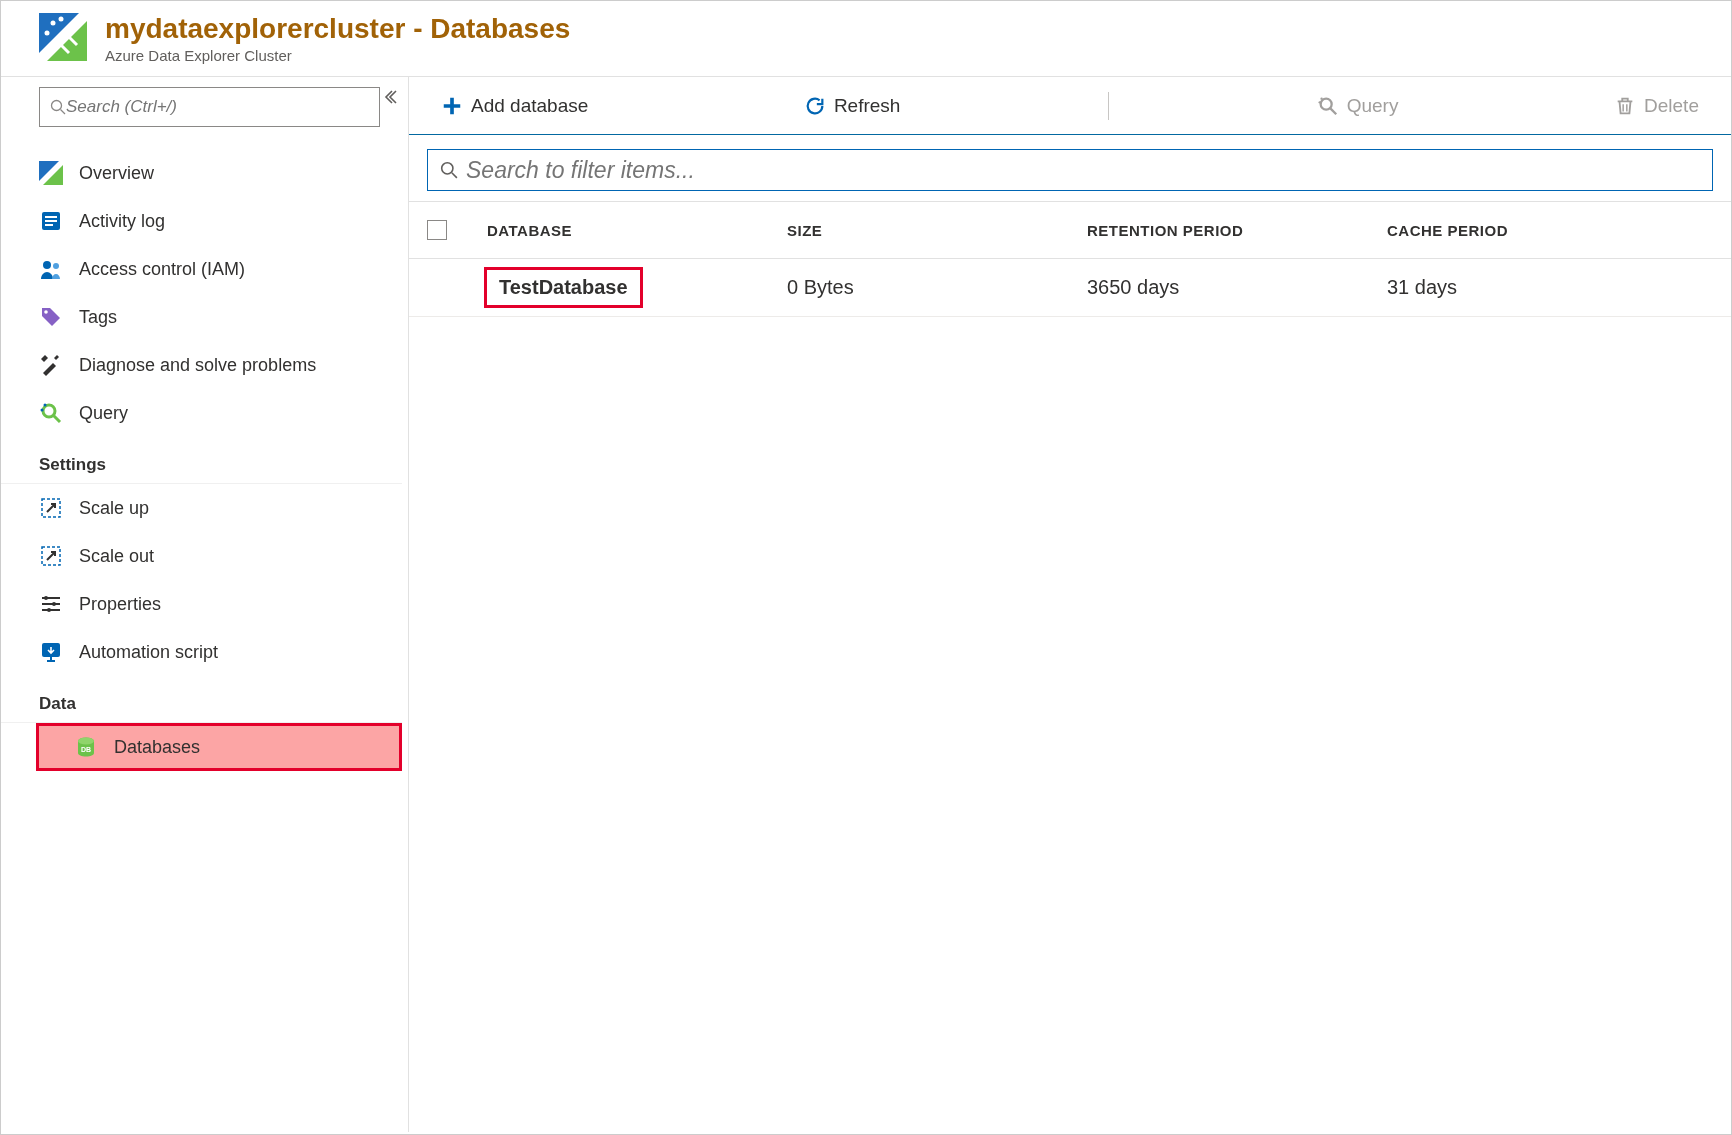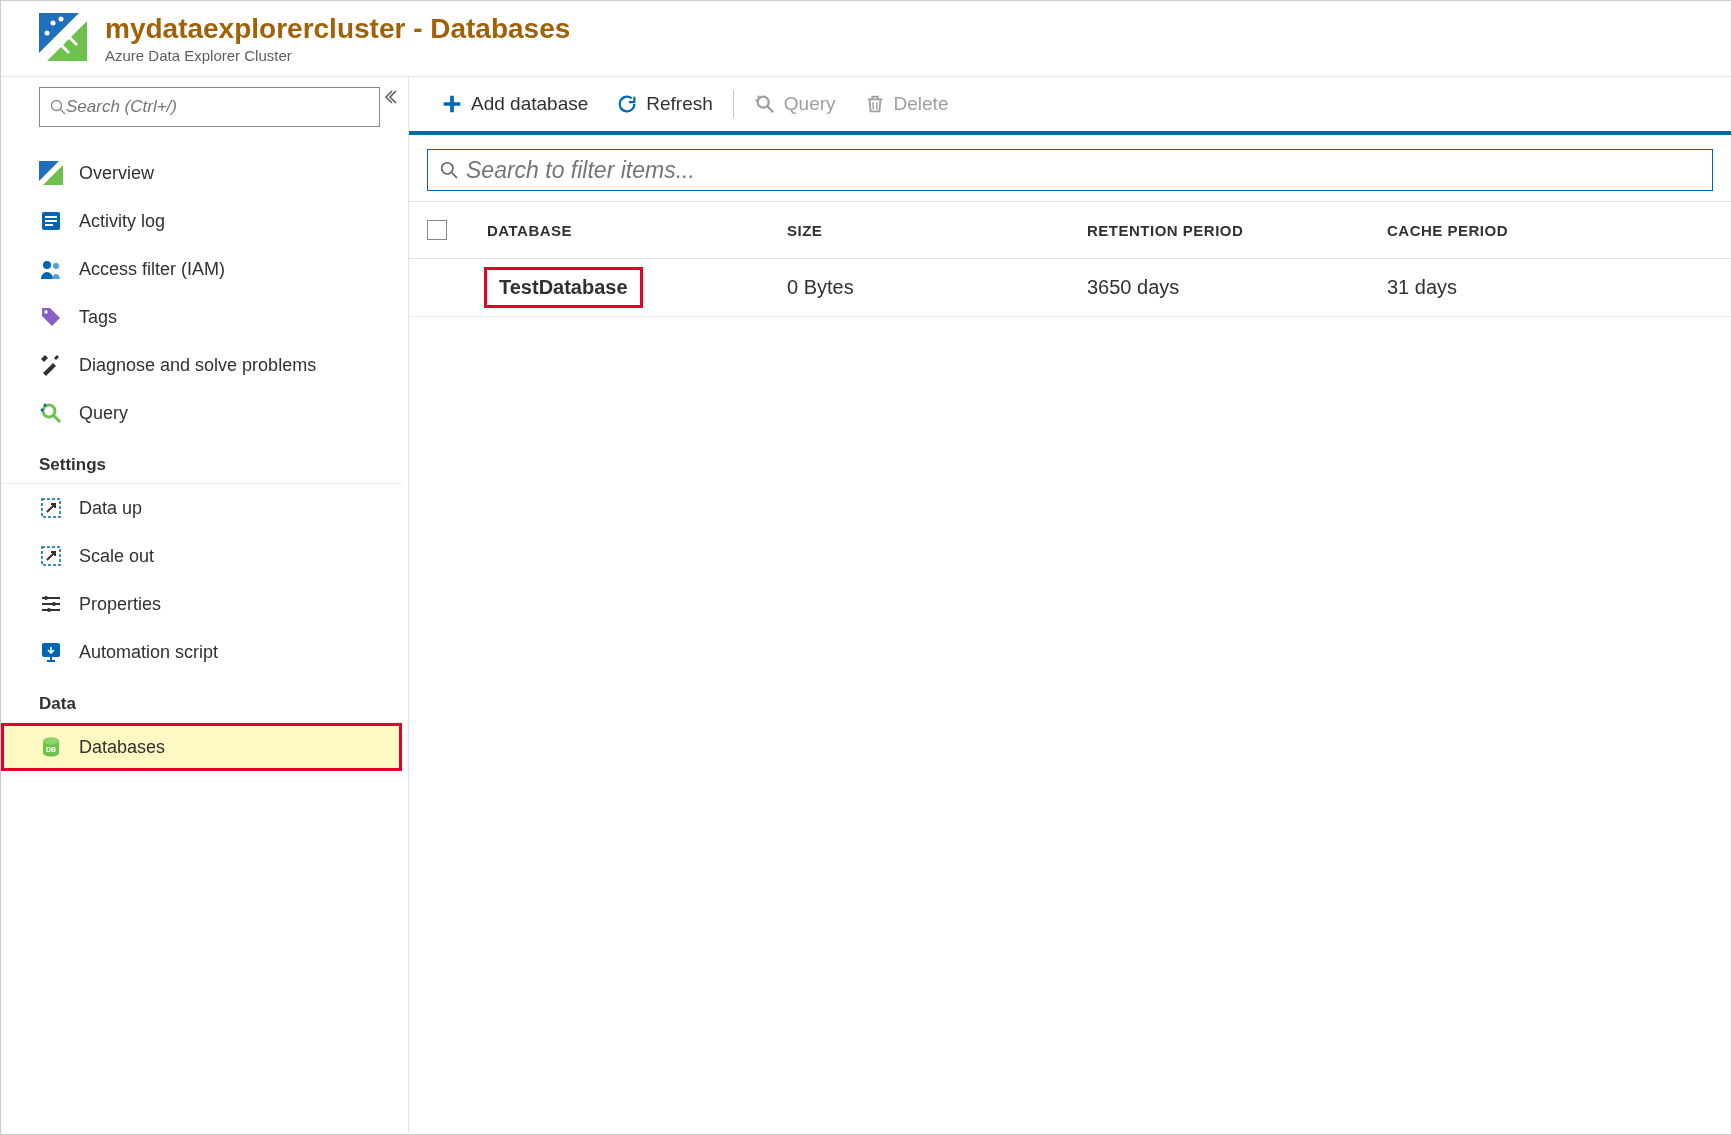--- a/index.html
+++ b/index.html
@@ -69,34 +69,37 @@
   }
   .nav-item {
     display:flex; align-items:center;
     padding: 12px 12px 12px 38px;
     cursor:pointer;
     font-size:18px;
     color:#323130;
     gap:16px;
   }
   .nav-item.active {
-    background:#fef9c3;
+    background:#fca5a5;
+    margin-left:35px;
   }
   .nav-item.highlight-red {
     outline:3px solid #e3002b;
     outline-offset:-3px;
   }
   .nav-icon { width:24px; height:24px; flex-shrink:0; display:flex;align-items:center;justify-content:center; }
   
   .main { flex:1; display:flex; flex-direction:column; overflow:hidden;}
   .toolbar {
     display:flex; align-items:center;
     padding: 10px 18px;
-    border-bottom:4px solid #0369a1;
+    gap: 8px;
+    border-bottom:1px solid #0369a1;
     min-height:58px;
+    justify-content:space-between;
   }
   .tool-btn {
     display:flex; align-items:center; gap:8px;
     padding:6px 14px; cursor:pointer;
     font-size:19px; color:#323130;
     border:none; background:none;
   }
   .tool-btn.disabled { color:#a19f9d; cursor:default;}
   .tool-btn svg{ width:22px;height:22px;}
   .tool-sep { width:1px; height:28px; background:#c8c6c4; margin:0 6px;}
@@ -205,21 +208,21 @@
       </div>
       <div class="nav-item">
         <span class="nav-icon">
           <svg viewBox="0 0 24 24">
               <circle cx="8" cy="8" r="4" fill="#0065b3"></circle>
               <path d="M2 22c0-4 3-7 6-7s6 3 6 7" fill="#0065b3"></path>
               <circle cx="17" cy="9" r="3" fill="#50a0e0"></circle>
               <path d="M13 22c0-3 2-5 4-5s4 2 4 5" fill="#50a0e0"></path>
             </svg>
         </span>
-        <span>Access filter (IAM)</span>
+        <span>Access control (IAM)</span>
       </div>
       <div class="nav-item">
         <span class="nav-icon">
           <svg viewBox="0 0 24 24">
               <path d="M3 3h8l10 10-8 8L3 11z" fill="#8661c5"></path>
               <circle cx="7" cy="7" r="1.8" fill="#fff"></circle>
             </svg>
         </span>
         <span>Tags</span>
       </div>
@@ -246,21 +249,21 @@
       </div>
 
       <div class="nav-section-title">Settings</div>
       <div class="nav-item">
         <span class="nav-icon">
           <svg viewBox="0 0 24 24">
               <rect x="3" y="3" width="18" height="18" stroke="#0065b3" stroke-width="1.5" stroke-dasharray="3 2" fill="none"></rect>
               <path d="M8 16l8-8M12 8h4v4" stroke="#323130" stroke-width="2" fill="none"></path>
             </svg>
         </span>
-        <span>Data up</span>
+        <span>Scale up</span>
       </div>
       <div class="nav-item">
         <span class="nav-icon">
           <svg viewBox="0 0 24 24">
               <rect x="3" y="3" width="18" height="18" stroke="#0065b3" stroke-width="1.5" stroke-dasharray="3 2" fill="none"></rect>
               <path d="M8 16l8-8M12 8h4v4" stroke="#323130" stroke-width="2" fill="none"></path>
             </svg>
         </span>
         <span>Scale out</span>
       </div>

